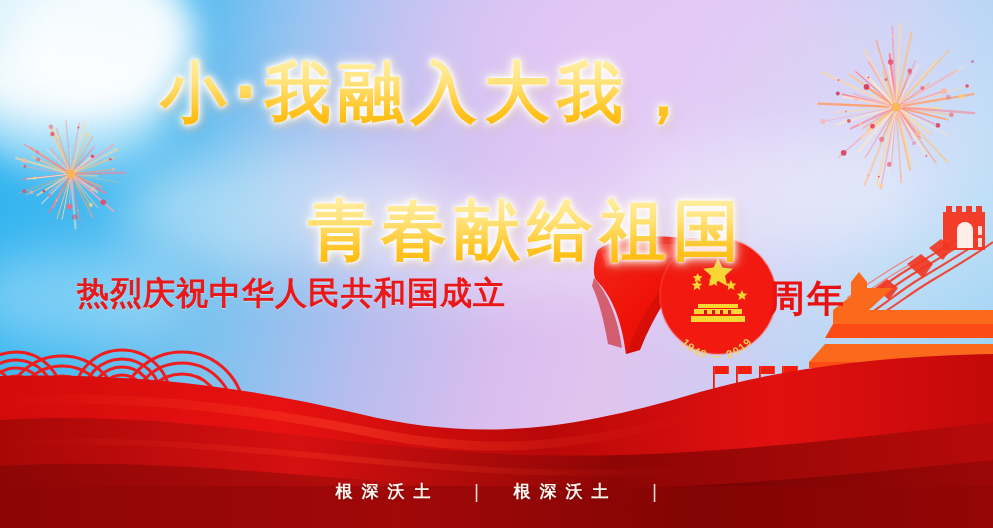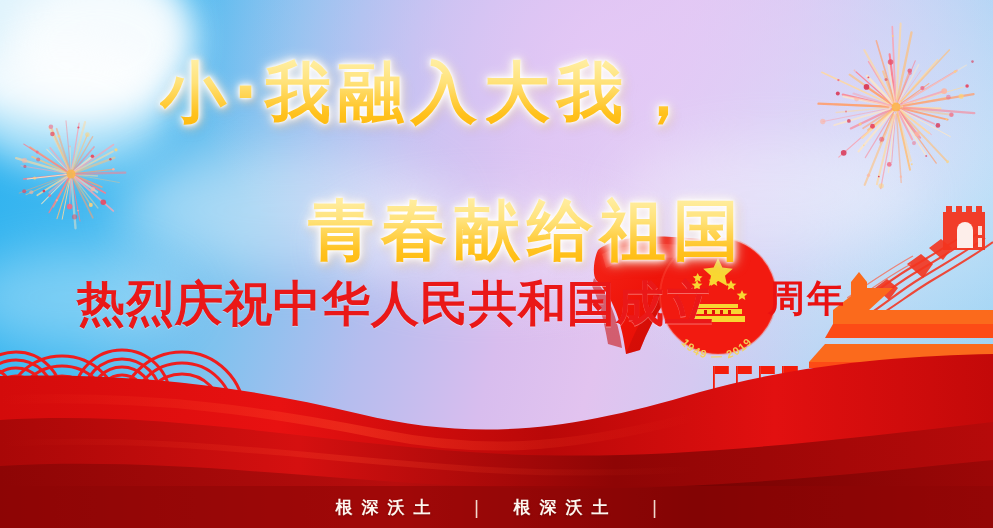--- a/index.html
+++ b/index.html
@@ -70,41 +70,41 @@
     -webkit-background-clip:text;background-clip:text;
     -webkit-text-fill-color:transparent;
     filter:drop-shadow(0 0 1px #fff) drop-shadow(0 0 3px #fff) drop-shadow(0 0 6px rgba(255,255,255,.9)) drop-shadow(2px 3px 2px rgba(170,90,0,.20));
   }
   .tline-1{left:160px;top:22px;}
   .tline-2{left:308px;top:112px;margin-top:48px;}
 
   .subtitle{
     position:absolute;left:77px;top:272px;
     font-family:"DejaVu Sans","Liberation Sans",sans-serif;
-    font-weight:700;font-size:48px;letter-spacing:1px;
+    font-weight:700;font-size:32px;letter-spacing:1px;
     color:#ea1818;white-space:nowrap;
     text-shadow:0 1px 0 rgba(255,255,255,.35);
   }
   .zhounian{
     position:absolute;left:768px;top:274px;
     font-family:Liberation Mono, monospace;
     font-weight:700;font-size:37px;letter-spacing:2px;
     color:#ea1111;white-space:nowrap;
   }
 
   
   .emblem70{position:absolute;left:592px;top:232px;width:190px;height:132px;}
   .yeartext{
     position:absolute;left:0;top:0;width:190px;height:132px;
     pointer-events:none;
   }
 
   
   .bottombar{
-    position:absolute;left:0;bottom:0;width:993px;height:42px;
+    position:absolute;left:0;bottom:16px;width:993px;height:42px;
     display:flex;align-items:center;justify-content:center;
     gap:34px;
   }
   .bb-text{
     font-family:"DejaVu Sans","Liberation Sans",sans-serif;
     font-size:17px;font-weight:700;color:#fdf6ef;letter-spacing:9px;
     text-shadow:0 1px 2px rgba(90,0,0,.5);
   }
   .bb-sep{
     font-family:"DejaVu Sans","Liberation Sans",sans-serif;

